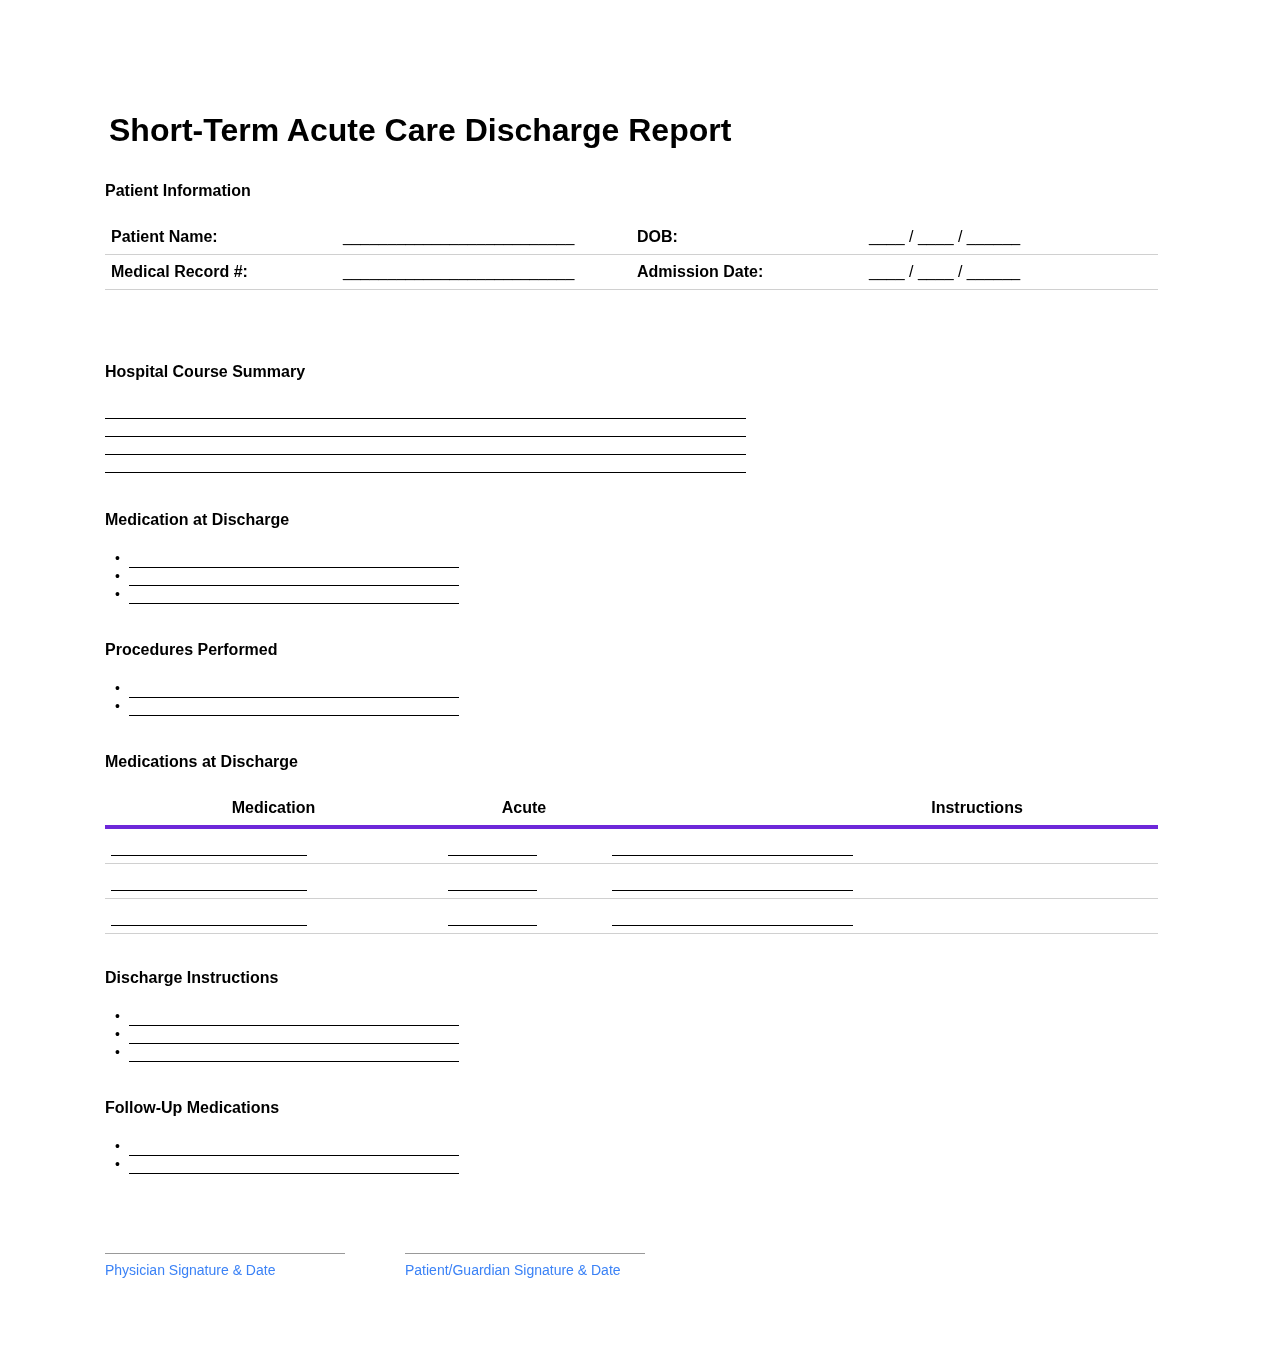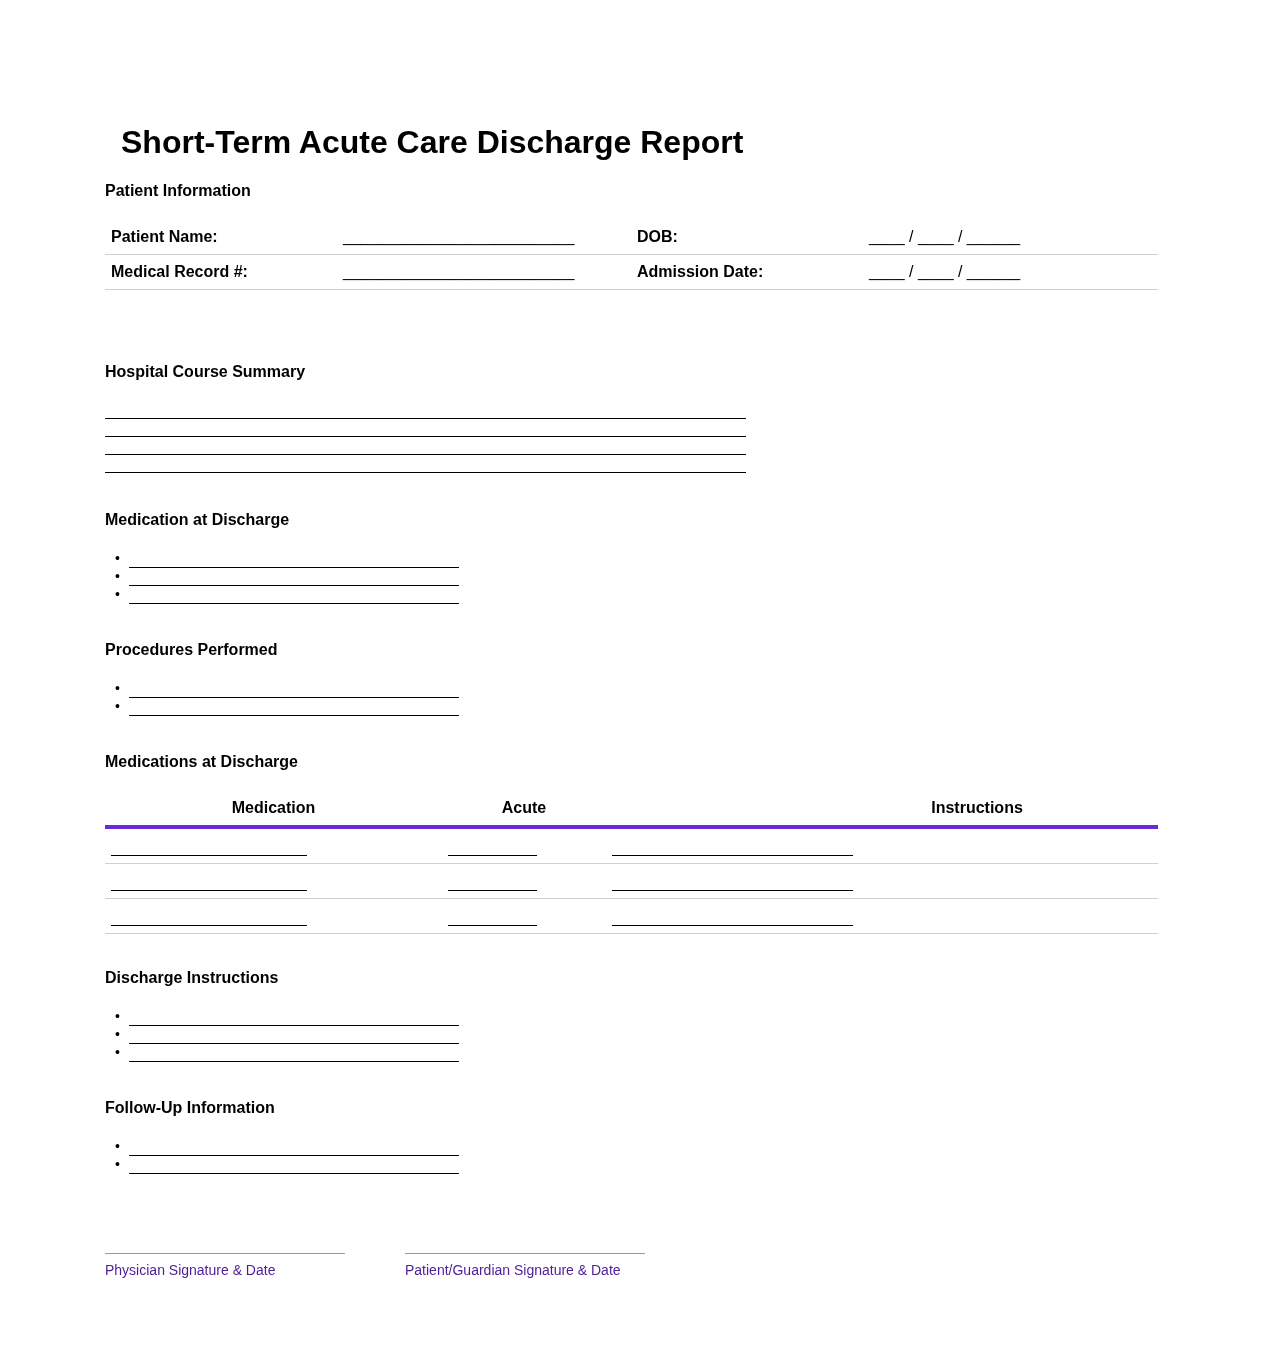--- a/index.html
+++ b/index.html
@@ -2,21 +2,21 @@
 <html><head>
   <meta charset="utf-8">
   <style>
     html, body { margin: 0; padding: 0; background: #ffffff; }
     body {
       width: 1263px; height: 1362px; position: relative; overflow: hidden;
       font-family: "Liberation Sans", sans-serif; color: #000;
     }
     .page { position: absolute; left: 105px; top: 0; width: 1053px; }
     h1 {
-      position: absolute; left: 0; top: 106px; margin: 16px;
+      position: absolute; left: 0; top: 106px; margin: 4px;
       font-size: 32px; font-weight: bold; line-height: 40px; white-space: nowrap;
     }
     h2 {
       position: absolute; left: 0; margin: 0;
       font-size: 16px; font-weight: bold; line-height: 30px; white-space: nowrap;
     }
     .info-table {
       position: absolute; left: 0; top: 220px; width: 1053px;
       border-collapse: collapse;
     }
@@ -50,21 +50,21 @@
       border-bottom: 4px solid #6d28d9; padding: 0;
     }
     .med-table td {
       height: 34px; border-bottom: 1px solid #d0d0d0; padding: 0 6px; vertical-align: middle;
     }
     .med-table .cell-line { display: inline-block; border-bottom: 1.5px solid #000; height: 14px; margin-top: 8px; }
     .sig {
       position: absolute; top: 1253px; width: 240px;
     }
     .sig .sig-line { border-top: 1px solid #999; height: 0; }
-    .sig .sig-label { margin-top: 8px; font-size: 14px; color: #4c1d95; white-space: nowrap; }
+    .sig .sig-label { margin-top: 8px; font-size: 14px; color: #3b82f6; white-space: nowrap; }
   </style>
 </head>
 <body>
 
 <div class="page">
   <h1>Short-Term Acute Care Discharge Report</h1>
 
   <h2 style="top:176px">Patient Information</h2>
   <table class="info-table">
     <tbody>
@@ -154,21 +154,21 @@
     <li>
         <span class="dot">•</span>
         <span class="uline"></span>
       </li>
     <li>
         <span class="dot">•</span>
         <span class="uline"></span>
       </li>
   </ul>
 
-  <h2 style="top:1093px">Follow-Up Information</h2>
+  <h2 style="top:1093px">Follow-Up Medications</h2>
   <ul class="blist" style="top:1138px">
     <li>
         <span class="dot">•</span>
         <span class="uline"></span>
       </li>
     <li>
         <span class="dot">•</span>
         <span class="uline"></span>
       </li>
   </ul>

